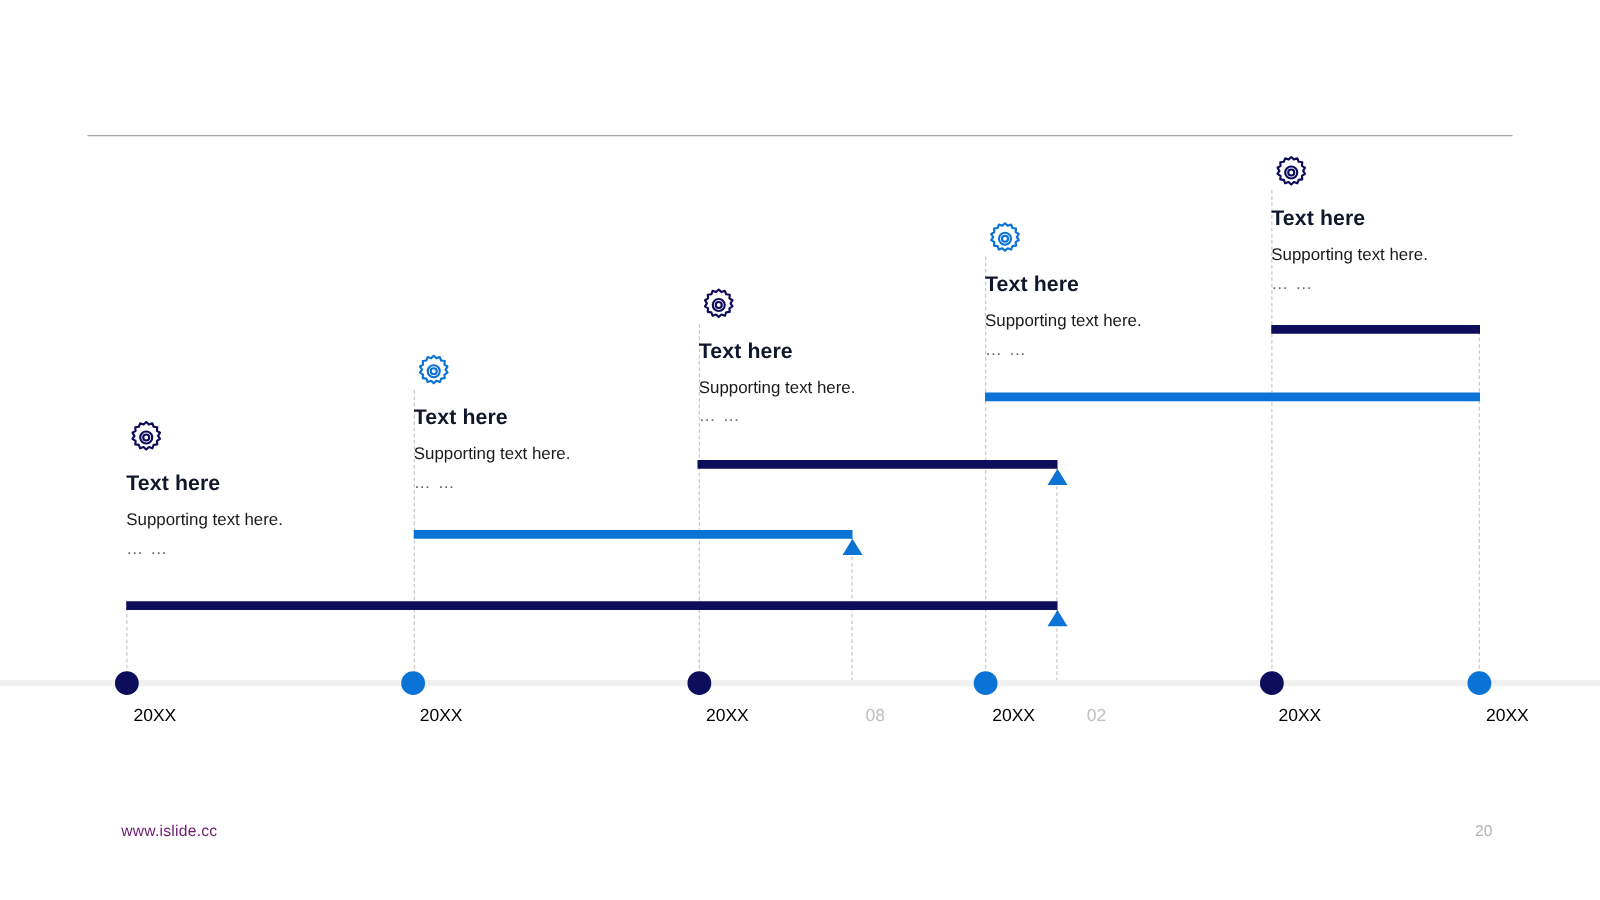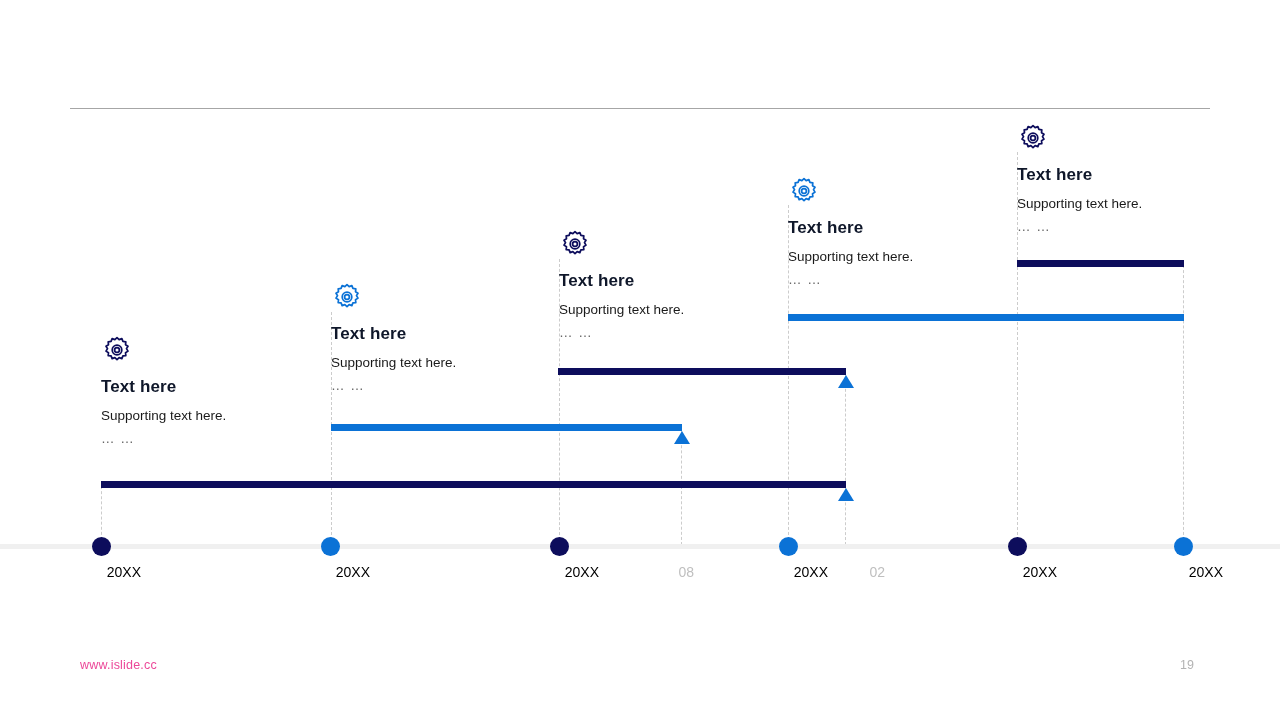--- a/index.html
+++ b/index.html
@@ -64,22 +64,22 @@
   .axis-dot.navy{background:#0d0d5c;}
   .axis-dot.blue{background:#0b72d6;}
   .axis-label{
     position:absolute;font-size:14px;color:#000000;white-space:nowrap;
     text-align:right;
   }
   .axis-label.muted{color:#bfbfbf;}
 
   
   .footer-left{
-    position:absolute;left:80px;top:658px;
-    font-size:12.5px;color:#ec4899;letter-spacing:.2px;
+    position:absolute;left:97px;top:658px;
+    font-size:12.5px;color:#701a75;letter-spacing:.2px;
   }
   .footer-right{
     position:absolute;left:1180px;top:658px;
     font-size:12.5px;color:#b3b3b3;
   }
 </style>
 </head>
 <body>
 
 <div id="slide">
@@ -175,22 +175,22 @@
   <div class="axis-dot navy" style="left:92px;top:537px;"></div>
   <div class="axis-dot blue" style="left:321px;top:537px;"></div>
   <div class="axis-dot navy" style="left:550px;top:537px;"></div>
   <div class="axis-dot blue" style="left:779px;top:537px;"></div>
   <div class="axis-dot navy" style="left:1008px;top:537px;"></div>
   <div class="axis-dot blue" style="left:1174px;top:537px;"></div>
 
   <div class="axis-label" style="left:61px;top:564px;width:80px;">20XX</div>
   <div class="axis-label" style="left:290px;top:564px;width:80px;">20XX</div>
   <div class="axis-label" style="left:519px;top:564px;width:80px;">20XX</div>
-  <div class="axis-label muted" style="left:614px;top:564px;width:80px;">08</div>
+  <div class="axis-label muted" style="left:628px;top:564px;width:80px;">08</div>
   <div class="axis-label" style="left:748px;top:564px;width:80px;">20XX</div>
   <div class="axis-label muted" style="left:805px;top:564px;width:80px;">02</div>
   <div class="axis-label" style="left:977px;top:564px;width:80px;">20XX</div>
   <div class="axis-label" style="left:1143px;top:564px;width:80px;">20XX</div>
 
   <div class="footer-left">www.islide.cc</div>
-  <div class="footer-right">19</div>
+  <div class="footer-right">20</div>
 
 </div>
 
 </body></html>

